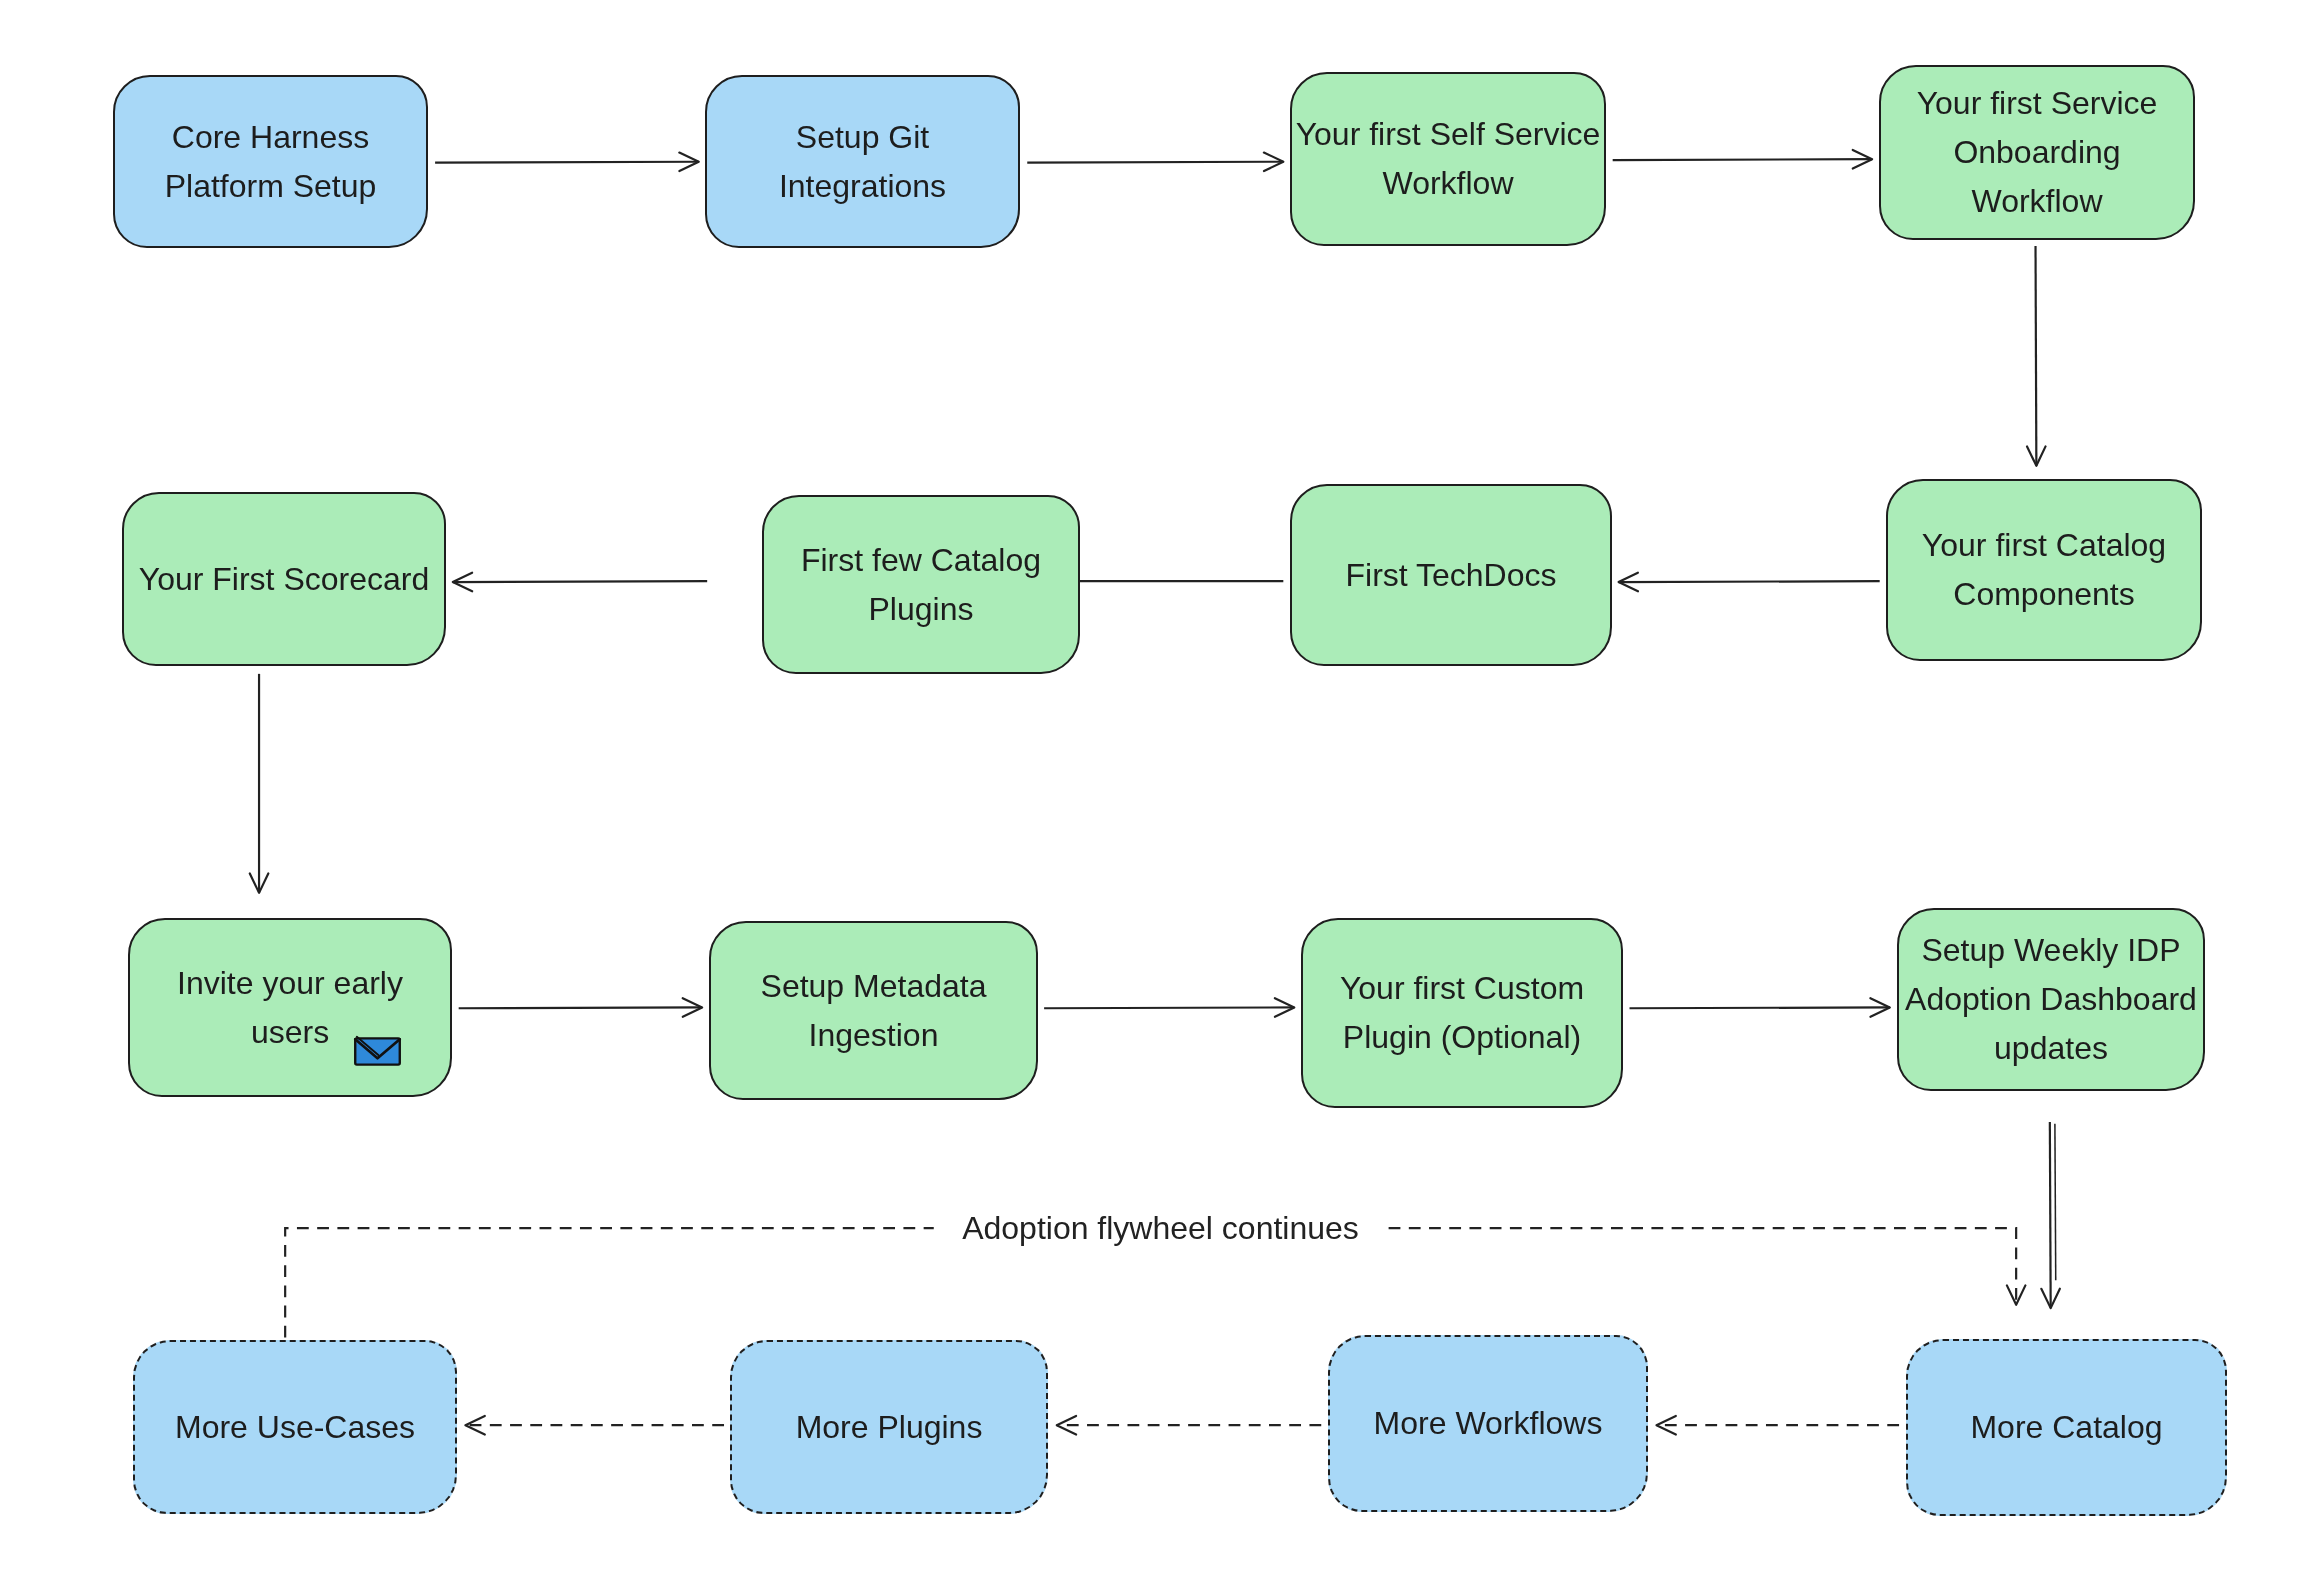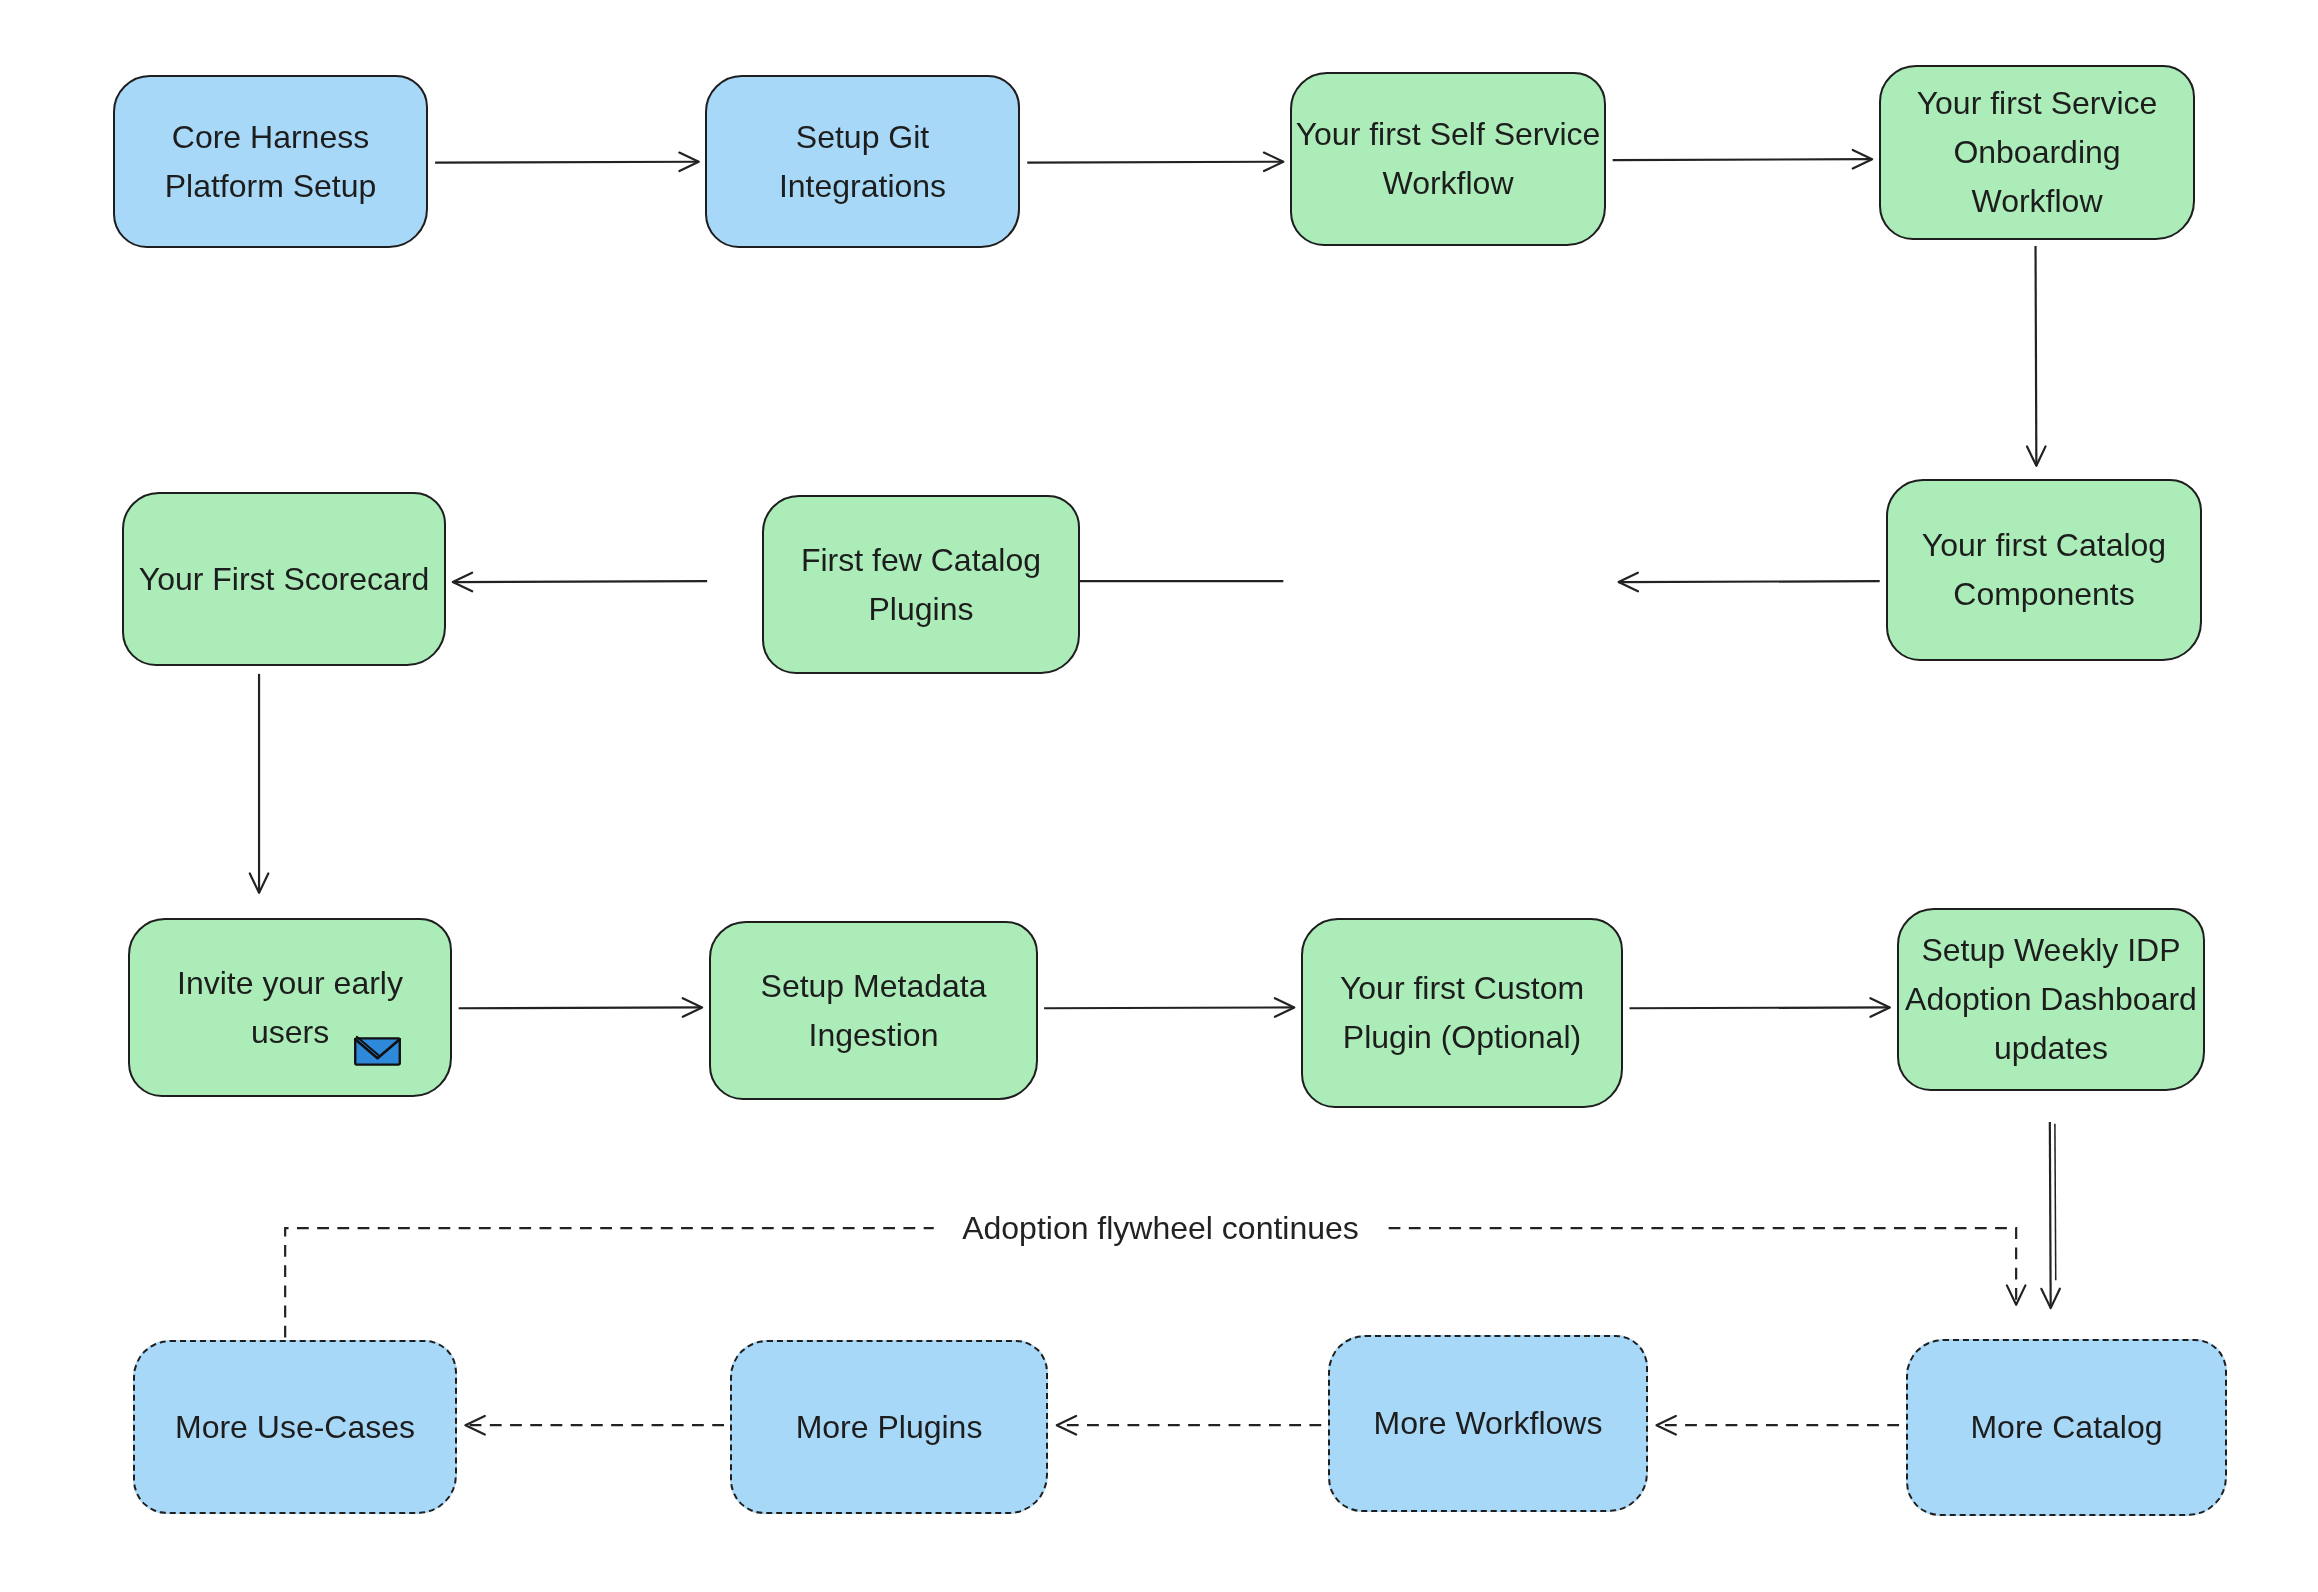--- a/index.html
+++ b/index.html
@@ -109,20 +109,23 @@
   </div>
 
   <div class="node green" style="left:122px; top:492px; width:324px; height:174px; padding:0 11.8px;">
     <span>Your First Scorecard</span>
   </div>
 
   <div class="node green" style="left:714px; top:495px; width:318px; height:179px; padding:8px 28px;margin-left:48px;">
     <span>First few Catalog Plugins</span>
   </div>
 
+  <div class="node green" style="left:1290px; top:484px; width:322px; height:182px; padding:0 17px;">
+    <span>First TechDocs</span>
+  </div>
 
   <div class="node green" style="left:1886px; top:479px; width:316px; height:182px; padding:8px 25px;">
     <span>Your first Catalog Components</span>
   </div>
 
   <div class="node green" style="left:128px; top:918px; width:324px; height:179px; padding:0 44px;">
     <span>Invite your early users</span>
     <svg class="envelope" viewBox="0 0 60 44" xmlns="http://www.w3.org/2000/svg">
       <rect x="2" y="8" width="56" height="33" rx="2" fill="#2e89da" stroke="#111111" stroke-width="3"></rect>
       <path d="M2,9 L30,33 L58,9" fill="none" stroke="#111111" stroke-width="3.4" stroke-linecap="round" stroke-linejoin="round"></path>

